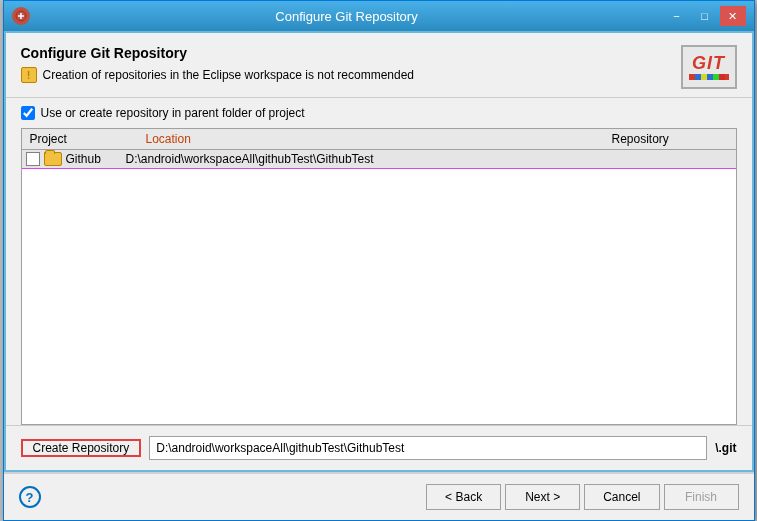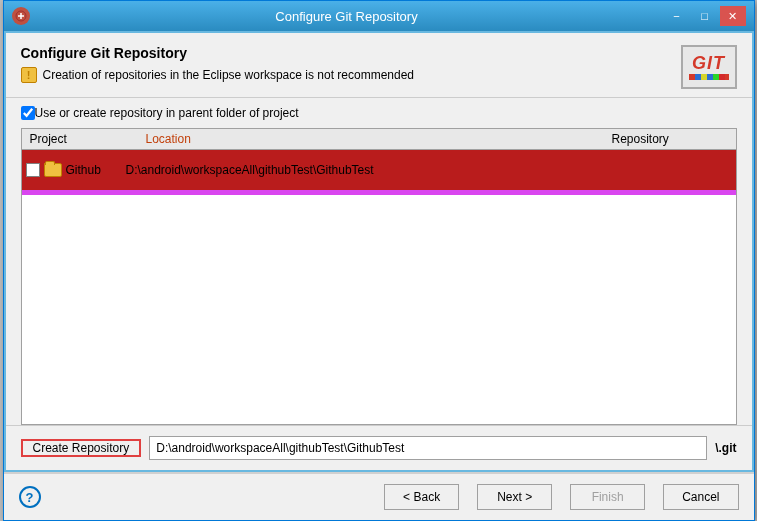--- a/index.html
+++ b/index.html
@@ -163,20 +163,21 @@
         #d4392a 36px, #d4392a 40px
       );
       margin-top: 2px;
     }
 
     .checkbox-section {
       padding: 8px 15px;
       background: #f0f0f0;
       display: flex;
       align-items: center;
+      gap: 6px;
     }
 
     .checkbox-label {
       font-size: 12px;
       color: #000;
     }
 
     .table-section {
       flex: 1;
       margin: 0 15px;
@@ -212,23 +213,23 @@
     }
 
     .table-body {
       overflow-y: auto;
       height: calc(100% - 24px);
     }
 
     .table-row {
       display: flex;
       align-items: center;
-      padding: 13px 4px;
-      border-bottom: 5px solid #d946ef;
-      background: #b91c1c;
+      padding: 2px 4px;
+      border-bottom: 1px solid #d946ef;
+      background: #e5e5e5;
       cursor: default;
     }
 
     .row-checkbox {
       width: 14px;
       height: 14px;
       border: 1px solid #808080;
       background: white;
       margin-right: 4px;
       flex-shrink: 0;
@@ -330,21 +331,21 @@
       font-size: 13px;
       font-weight: bold;
       display: flex;
       align-items: center;
       justify-content: center;
       cursor: pointer;
     }
 
     .footer-buttons {
       display: flex;
-      gap: 18px;
+      gap: 4px;
     }
 
     .footer-btn {
       padding: 5px 18px;
       border: 1px solid #a0a0a0;
       background: #f0f0f0;
       font-size: 12px;
       cursor: pointer;
       min-width: 75px;
       text-align: center;
@@ -428,17 +429,17 @@
 
   </div>
 
   <div class="footer-section">
     <div class="footer-left">
       <div class="help-icon">?</div>
     </div>
     <div class="footer-buttons">
       <button class="footer-btn">&lt; Back</button>
       <button class="footer-btn">Next &gt;</button>
+      <button class="footer-btn">Cancel</button>
       <button class="footer-btn disabled">Finish</button>
-      <button class="footer-btn">Cancel</button>
     </div>
   </div>
 </div>
 
 </body></html>

